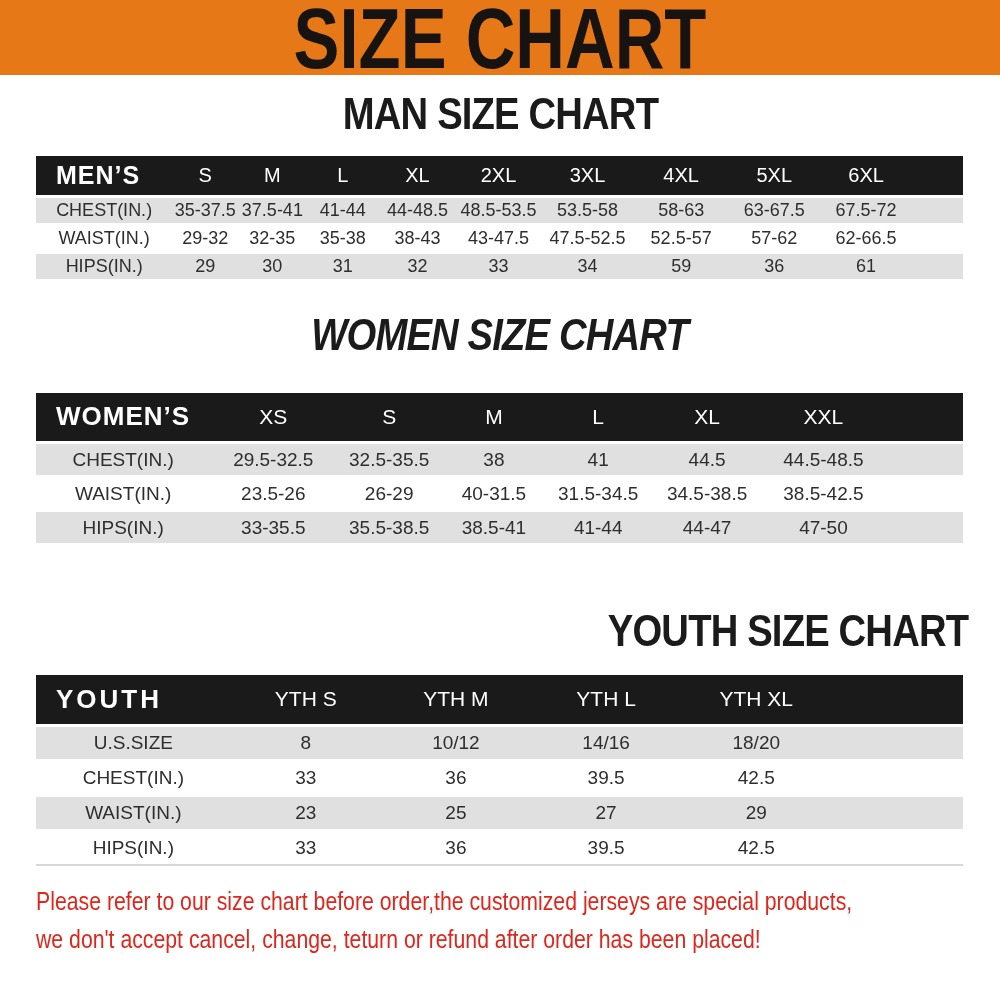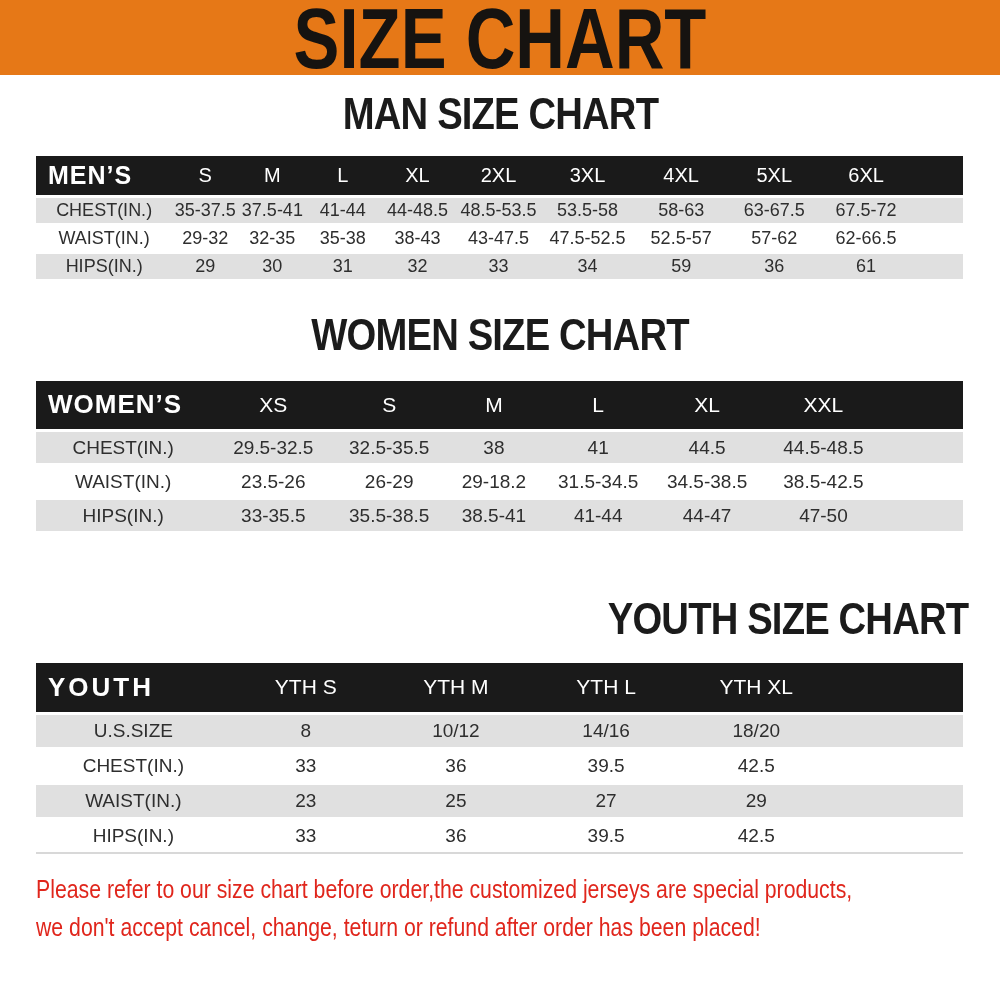--- a/index.html
+++ b/index.html
@@ -21,39 +21,39 @@
   
   .section-heading{
     text-align:center;margin:0;line-height:45px;height:45px;
   }
   .section-heading > span{
     display:inline-block;transform:scaleX(0.85);
     font-size:45px;font-weight:700;color:#1B1B1B;
     letter-spacing:-1px;white-space:nowrap;
   }
   .heading-man{margin-top:16px;margin-bottom:20px;}
-  .heading-women{margin-top:30px;margin-bottom:24px;}
+  .heading-women{margin-top:30px;margin-bottom:36px;font-style:italic;}
   .heading-youth{margin-top:62px;margin-bottom:22px;text-align:right;}
   
   .size-table{
     border-collapse:collapse;table-layout:fixed;
     width:927px;margin-left:36px;
   }
   .size-table thead tr{
     background:#1A1A1A;color:#ffffff;border-bottom:3px solid #ffffff;
   }
   .size-table tbody tr{border-bottom:3px solid #ffffff;}
   .size-table tbody tr:nth-child(odd){background:#E0E0E0;}
   .size-table tbody tr:nth-child(even){background:#ffffff;}
   .size-table th,.size-table td{
     text-align:center;padding:0;font-weight:400;color:#2E2E2E;
   }
   .size-table th{color:#ffffff;}
   .size-table th.corner{
-    text-align:left;padding-left:12px;font-weight:700;letter-spacing:1px;
+    text-align:left;padding-left:20px;font-weight:700;letter-spacing:1px;
   }
   
   .tbl-men thead tr{height:40px;}
   .tbl-men tbody tr{height:28px;}
   .tbl-men th.corner{font-size:25px;}
   .tbl-men th.size-col{font-size:20px;}
   .tbl-men td{font-size:18px;}
   
   .tbl-women thead tr{height:50px;}
   .tbl-women tbody tr{height:34px;}
@@ -191,21 +191,21 @@
         <td class="val">38</td>
         <td class="val">41</td>
         <td class="val">44.5</td>
         <td class="val">44.5-48.5</td>
         <td class="spacer"></td>
       </tr>
       <tr>
         <td class="row-label">WAIST(IN.)</td>
         <td class="val">23.5-26</td>
         <td class="val">26-29</td>
-        <td class="val">29-18.2</td>
+        <td class="val">40-31.5</td>
         <td class="val">31.5-34.5</td>
         <td class="val">34.5-38.5</td>
         <td class="val">38.5-42.5</td>
         <td class="spacer"></td>
       </tr>
       <tr>
         <td class="row-label">HIPS(IN.)</td>
         <td class="val">33-35.5</td>
         <td class="val">35.5-38.5</td>
         <td class="val">38.5-41</td>

